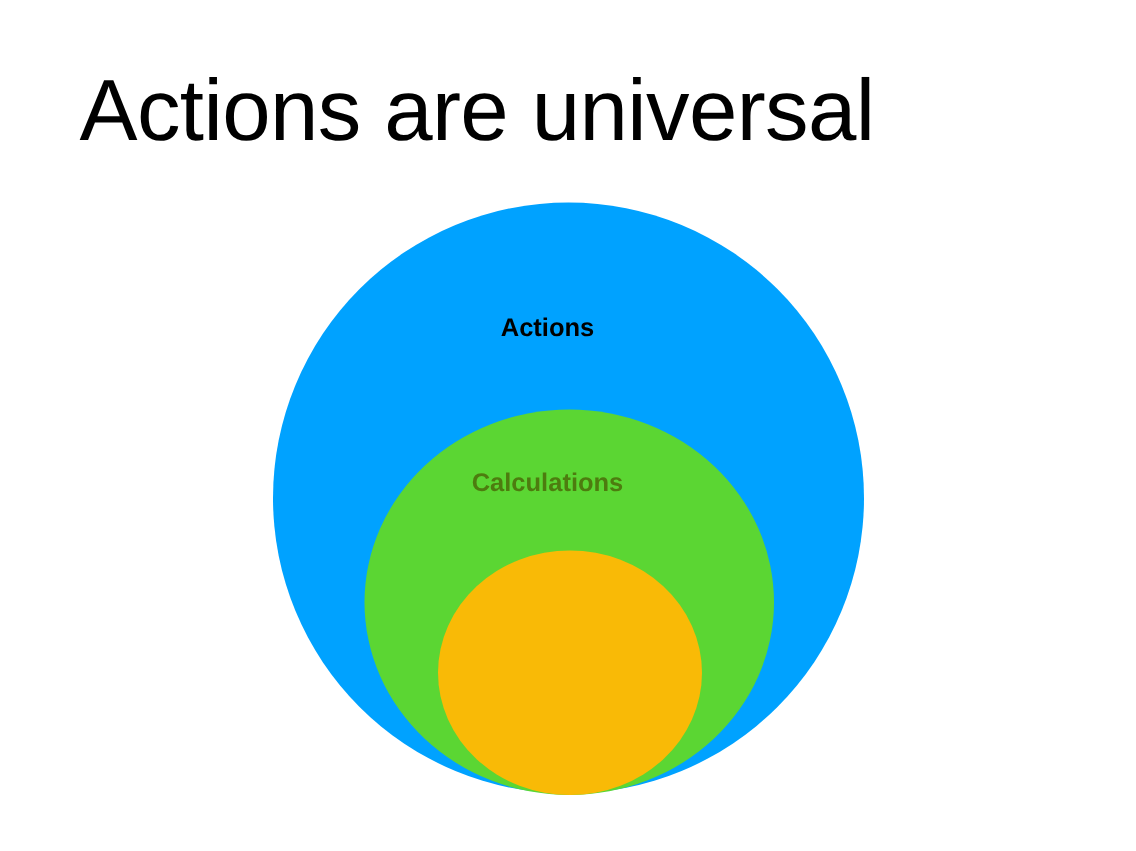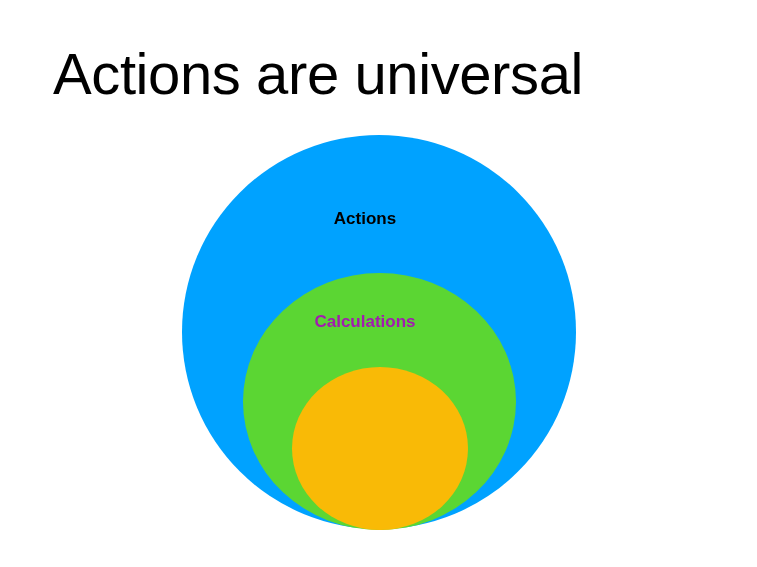--- a/index.html
+++ b/index.html
@@ -114,18 +114,18 @@
   <div id="diagram">
 
     <div class="ring" id="ring-actions" style="background: rgb(0, 162, 255);"></div>
 
     <div class="ring" id="ring-calculations" style="background: rgb(91, 214, 51);"></div>
 
     <div class="ring" id="ring-data" style="background: rgb(249, 186, 6);"></div>
 
     <div class="ring-label" id="label-actions" style="color: rgb(0, 0, 0);">Actions</div>
 
-    <div class="ring-label" id="label-calculations" style="color: #a21caf;">Calculations</div>
+    <div class="ring-label" id="label-calculations" style="color: #4d7c0f;">Calculations</div>
 
 
   </div>
 
 </div>
 
 </body></html>

